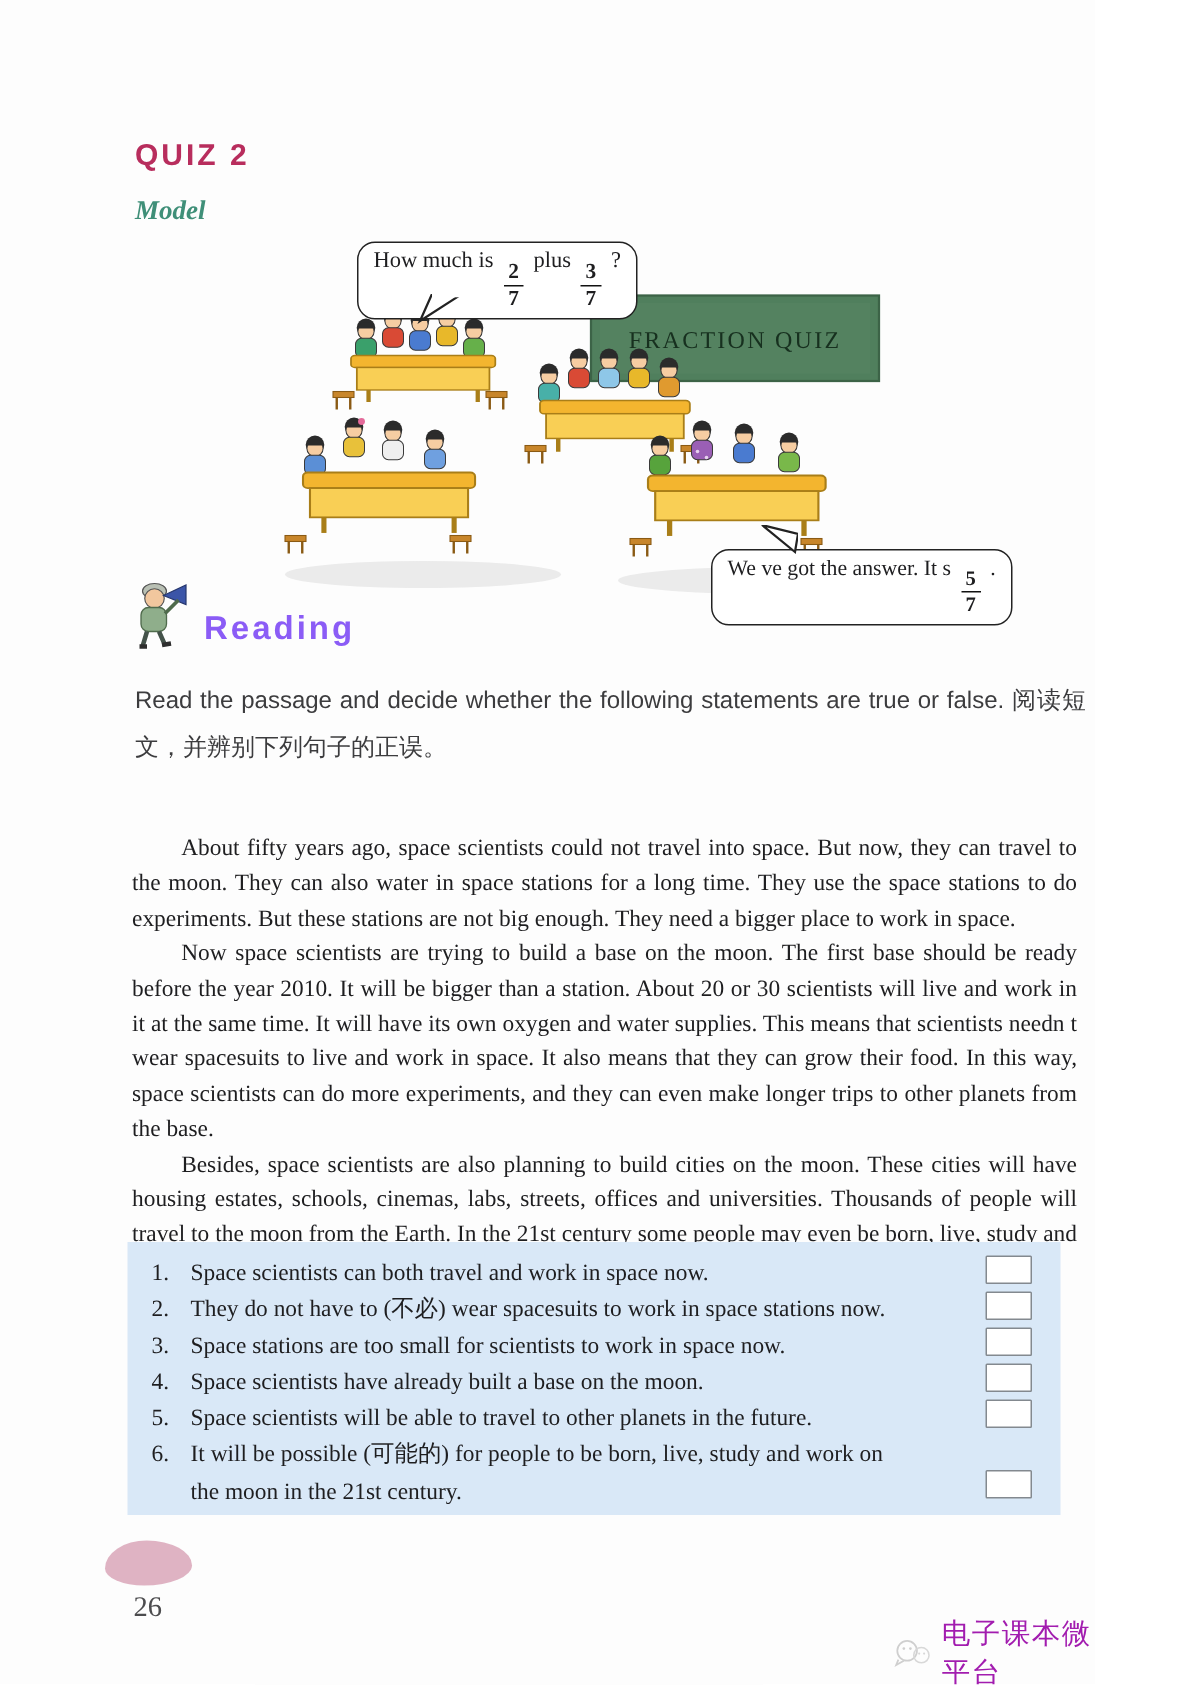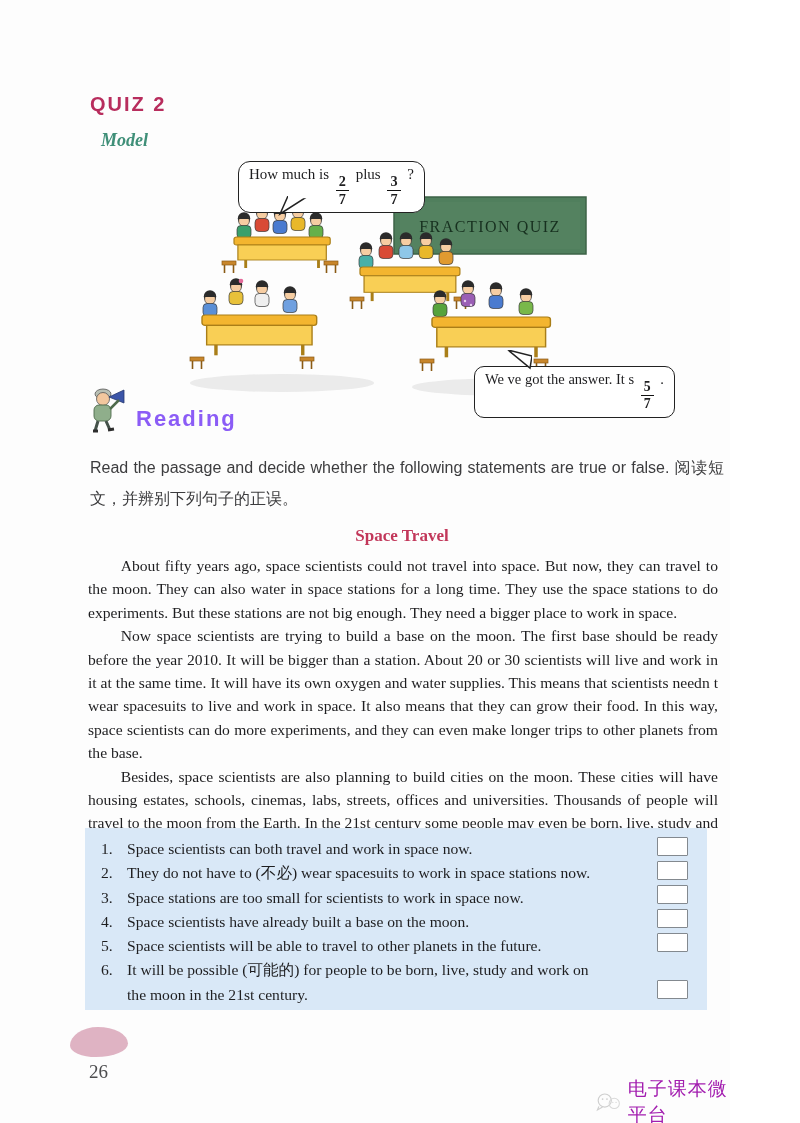--- a/index.html
+++ b/index.html
@@ -10,31 +10,31 @@
     font-family:"Liberation Serif", serif; color:#1e1e20;
   }
   
   .quiz-title {
     position:absolute; left:90px; top:93px;
     font-family:"Liberation Sans", sans-serif; font-weight:bold;
     font-size:20px; letter-spacing:2px; color:#b82d5d;
   }
   .model-label {
     position:absolute; left:90px; top:130px;
-    font-style:italic; font-weight:bold; font-size:18px; color:#3f8f78;margin-left:11px;
+    font-style:italic; font-weight:bold; font-size:18px; color:#3f8f78;
   }
   
   .scene-svg { position:absolute; left:182px; top:195px; width:480px; height:205px; }
   .bubble {
     position:absolute; background:#fff; border:1.6px solid #222;
     border-radius:12px; padding:4px 10px 5px;
     font-size:15px; white-space:nowrap; z-index:3;
   }
   .bubble-top { left:238px; top:161px; }
-  .bubble-bottom { left:474px; top:366px; font-size:14.5px;border-radius:10px; }
+  .bubble-bottom { left:474px; top:366px; font-size:14.5px; }
   .tail-svg { position:absolute; z-index:4; }
   .frac { display:inline-flex; flex-direction:column; align-items:center;
     vertical-align:-0.5em; line-height:1.05; font-weight:bold; font-size:0.95em; margin:0 3px; }
   .frac .num { border-bottom:1.3px solid #111; padding:0 3px 1px; }
   .frac .den { padding-top:1px; }
   
   .reading-icon { position:absolute; left:86px; top:385px; width:44px; height:50px; }
   .reading-label {
     position:absolute; left:136px; top:406px;
     font-family:"Liberation Sans", sans-serif; font-weight:bold;
@@ -212,21 +212,20 @@
     <polygon points="23,12 38,5 38,18" fill="#3b55a8" stroke="#26376e" stroke-width="0.8"></polygon>
     <rect x="8" y="20" width="17" height="16" rx="5" fill="#8fae8b" stroke="#4f6b4c" stroke-width="0.9"></rect>
     <line x1="24" y1="24" x2="33" y2="15" stroke="#4f6b4c" stroke-width="2.5"></line>
     <path d="M12,36 L9,46 M20,36 L24,45" stroke="#44524a" stroke-width="3"></path>
     <path d="M7,46 L12,46 M22,45 L28,44" stroke="#2e2e2e" stroke-width="3"></path>
   </svg>
   <div class="reading-label">Reading</div>
 
   <p class="instructions"><span>Read the passage and decide whether the following statements are true or false. </span><span>阅读短文，并辨别下列句子的正误。</span></p>
 
-  <div class="passage-title">Space Travel</div>
   <div class="passage-body">
     <p>About fifty years ago, space scientists could not travel into space. But now, they can travel to the moon. They can also water in space stations for a long time. They use the space stations to do experiments. But these stations are not big enough. They need a bigger place to work in space.</p>
     <p>Now space scientists are trying to build a base on the moon. The first base should be ready before the year 2010. It will be bigger than a station. About 20 or 30 scientists will live and work in it at the same time. It will have its own oxygen and water supplies. This means that scientists needn t wear spacesuits to live and work in space. It also means that they can grow their food. In this way, space scientists can do more experiments, and they can even make longer trips to other planets from the base.</p>
     <p>Besides, space scientists are also planning to build cities on the moon. These cities will have housing estates, schools, cinemas, labs, streets, offices and universities. Thousands of people will travel to the moon from the Earth. In the 21st century some people may even be born, live, study and work on the moon.</p>
   </div>
 
   <div class="statements-panel">
     <div class="stmt-row">
       <span class="stmt-num">1.</span>
       <span class="stmt-text">Space scientists can both travel and work in space now.</span>

